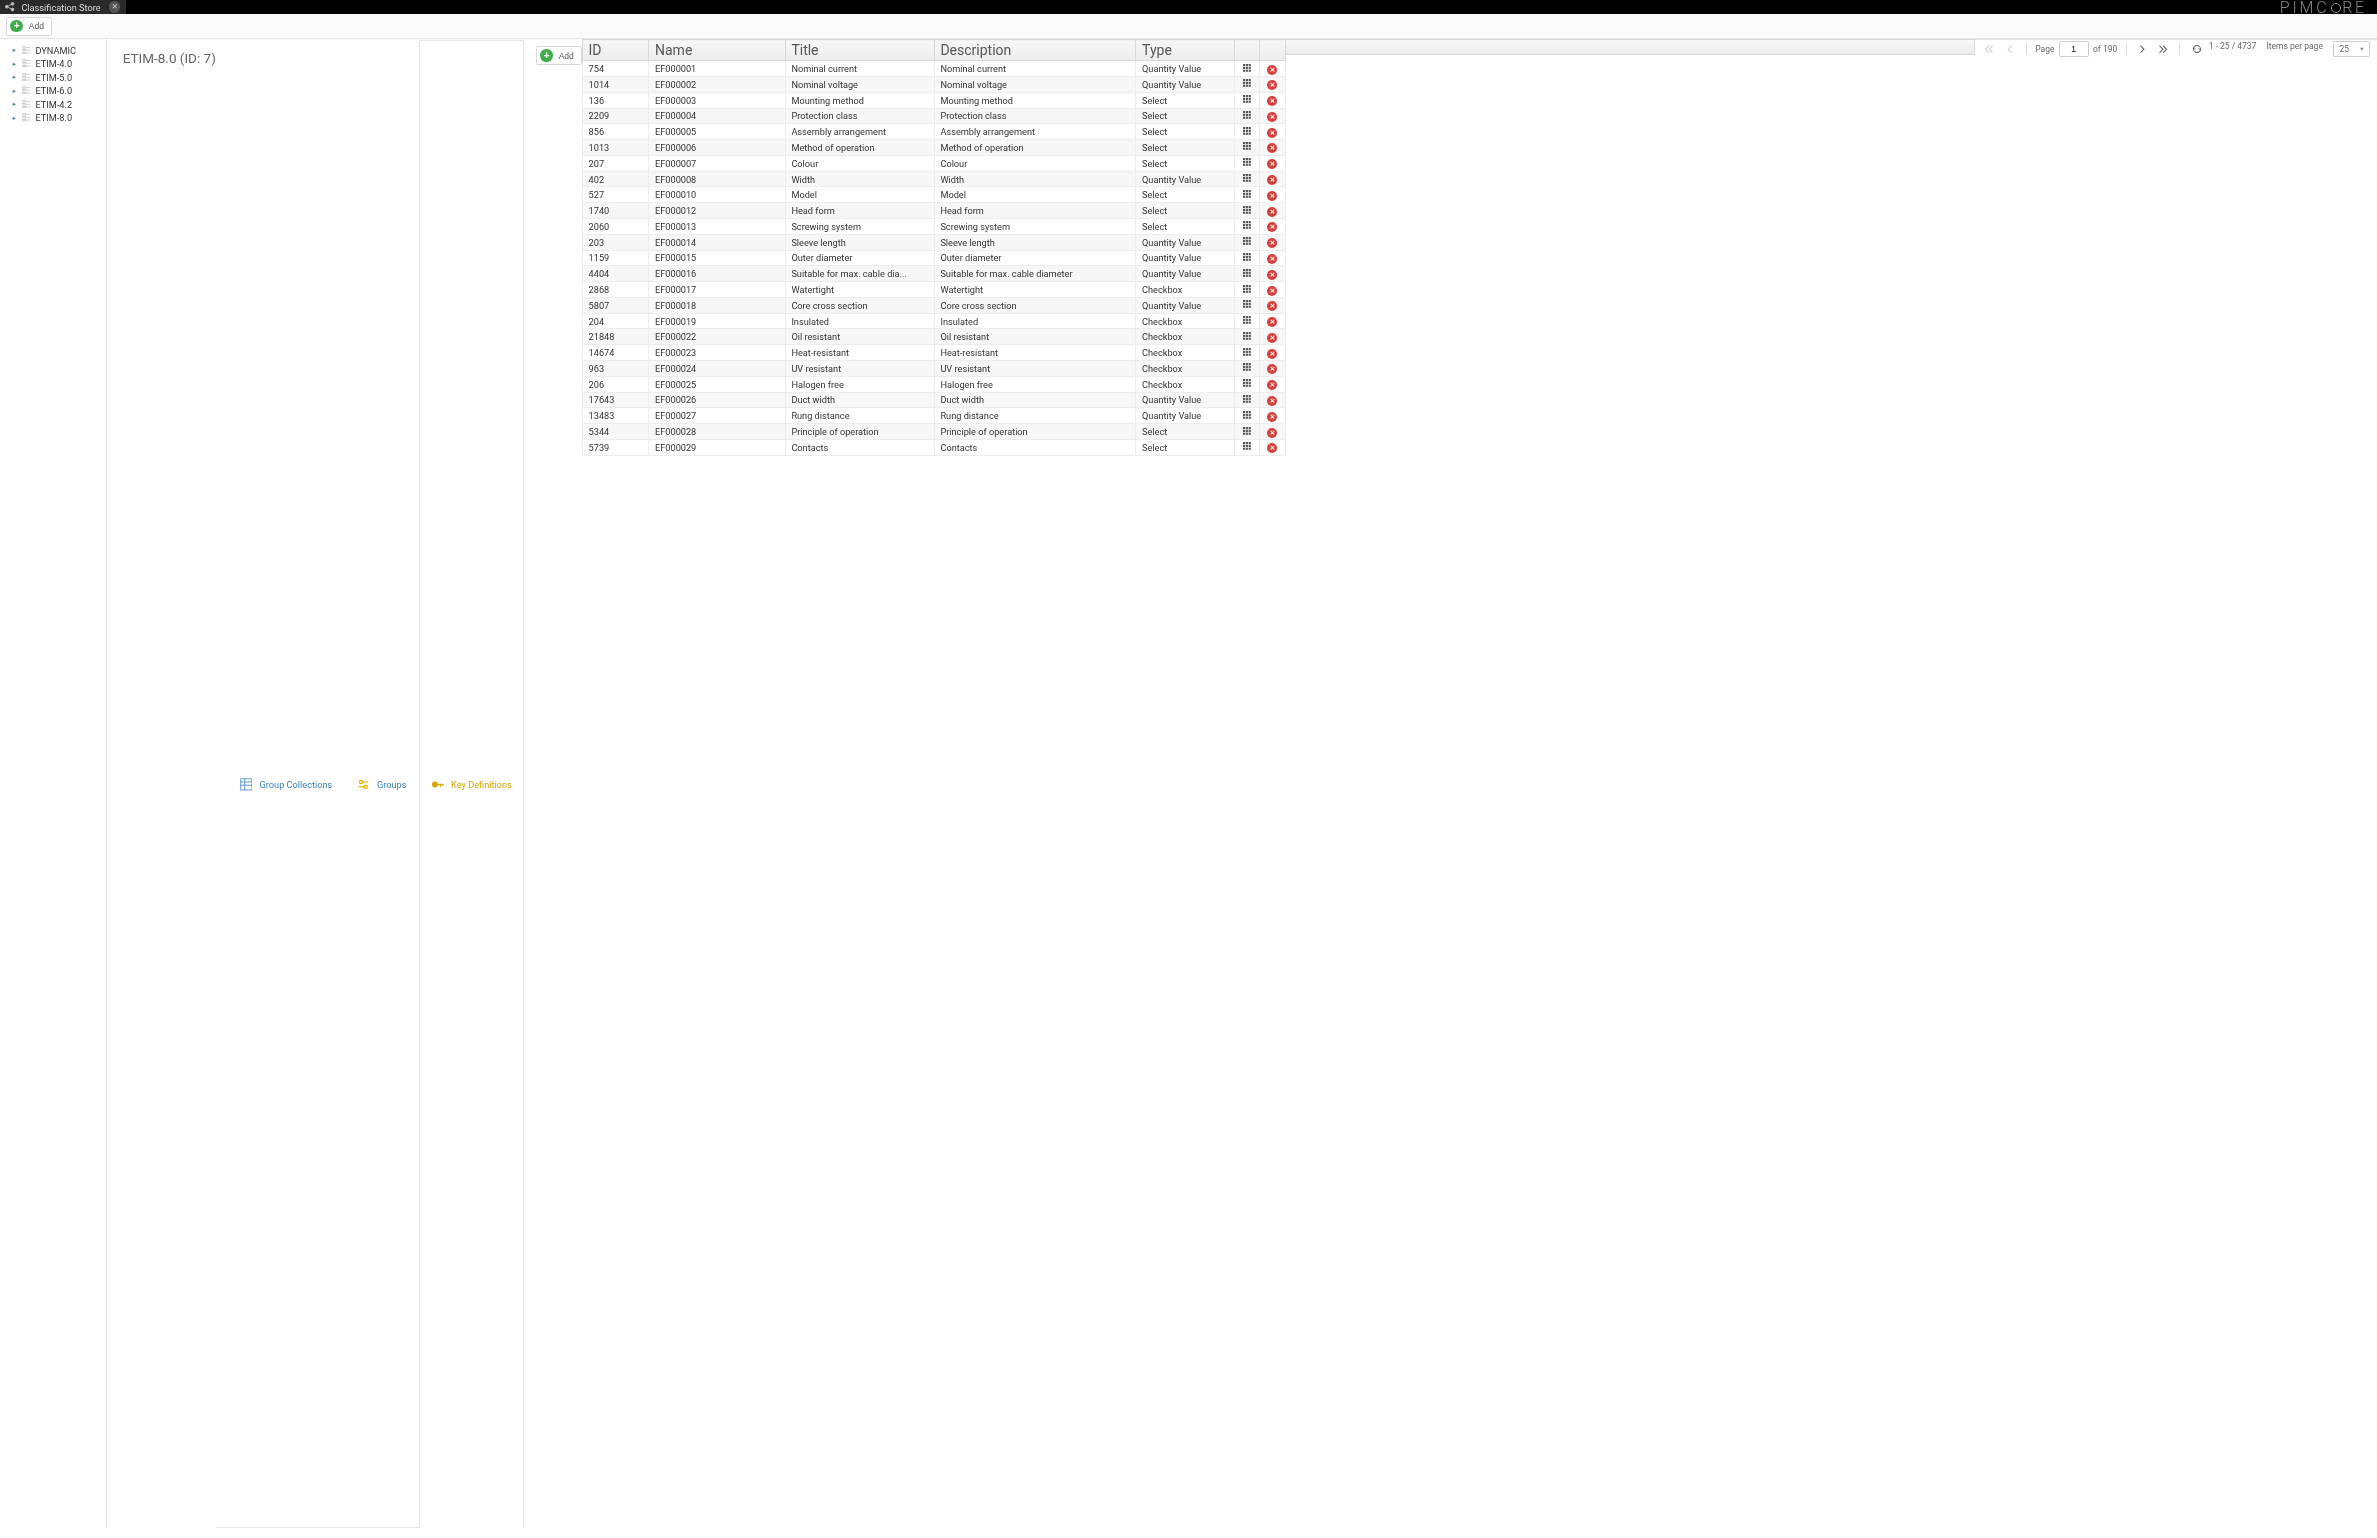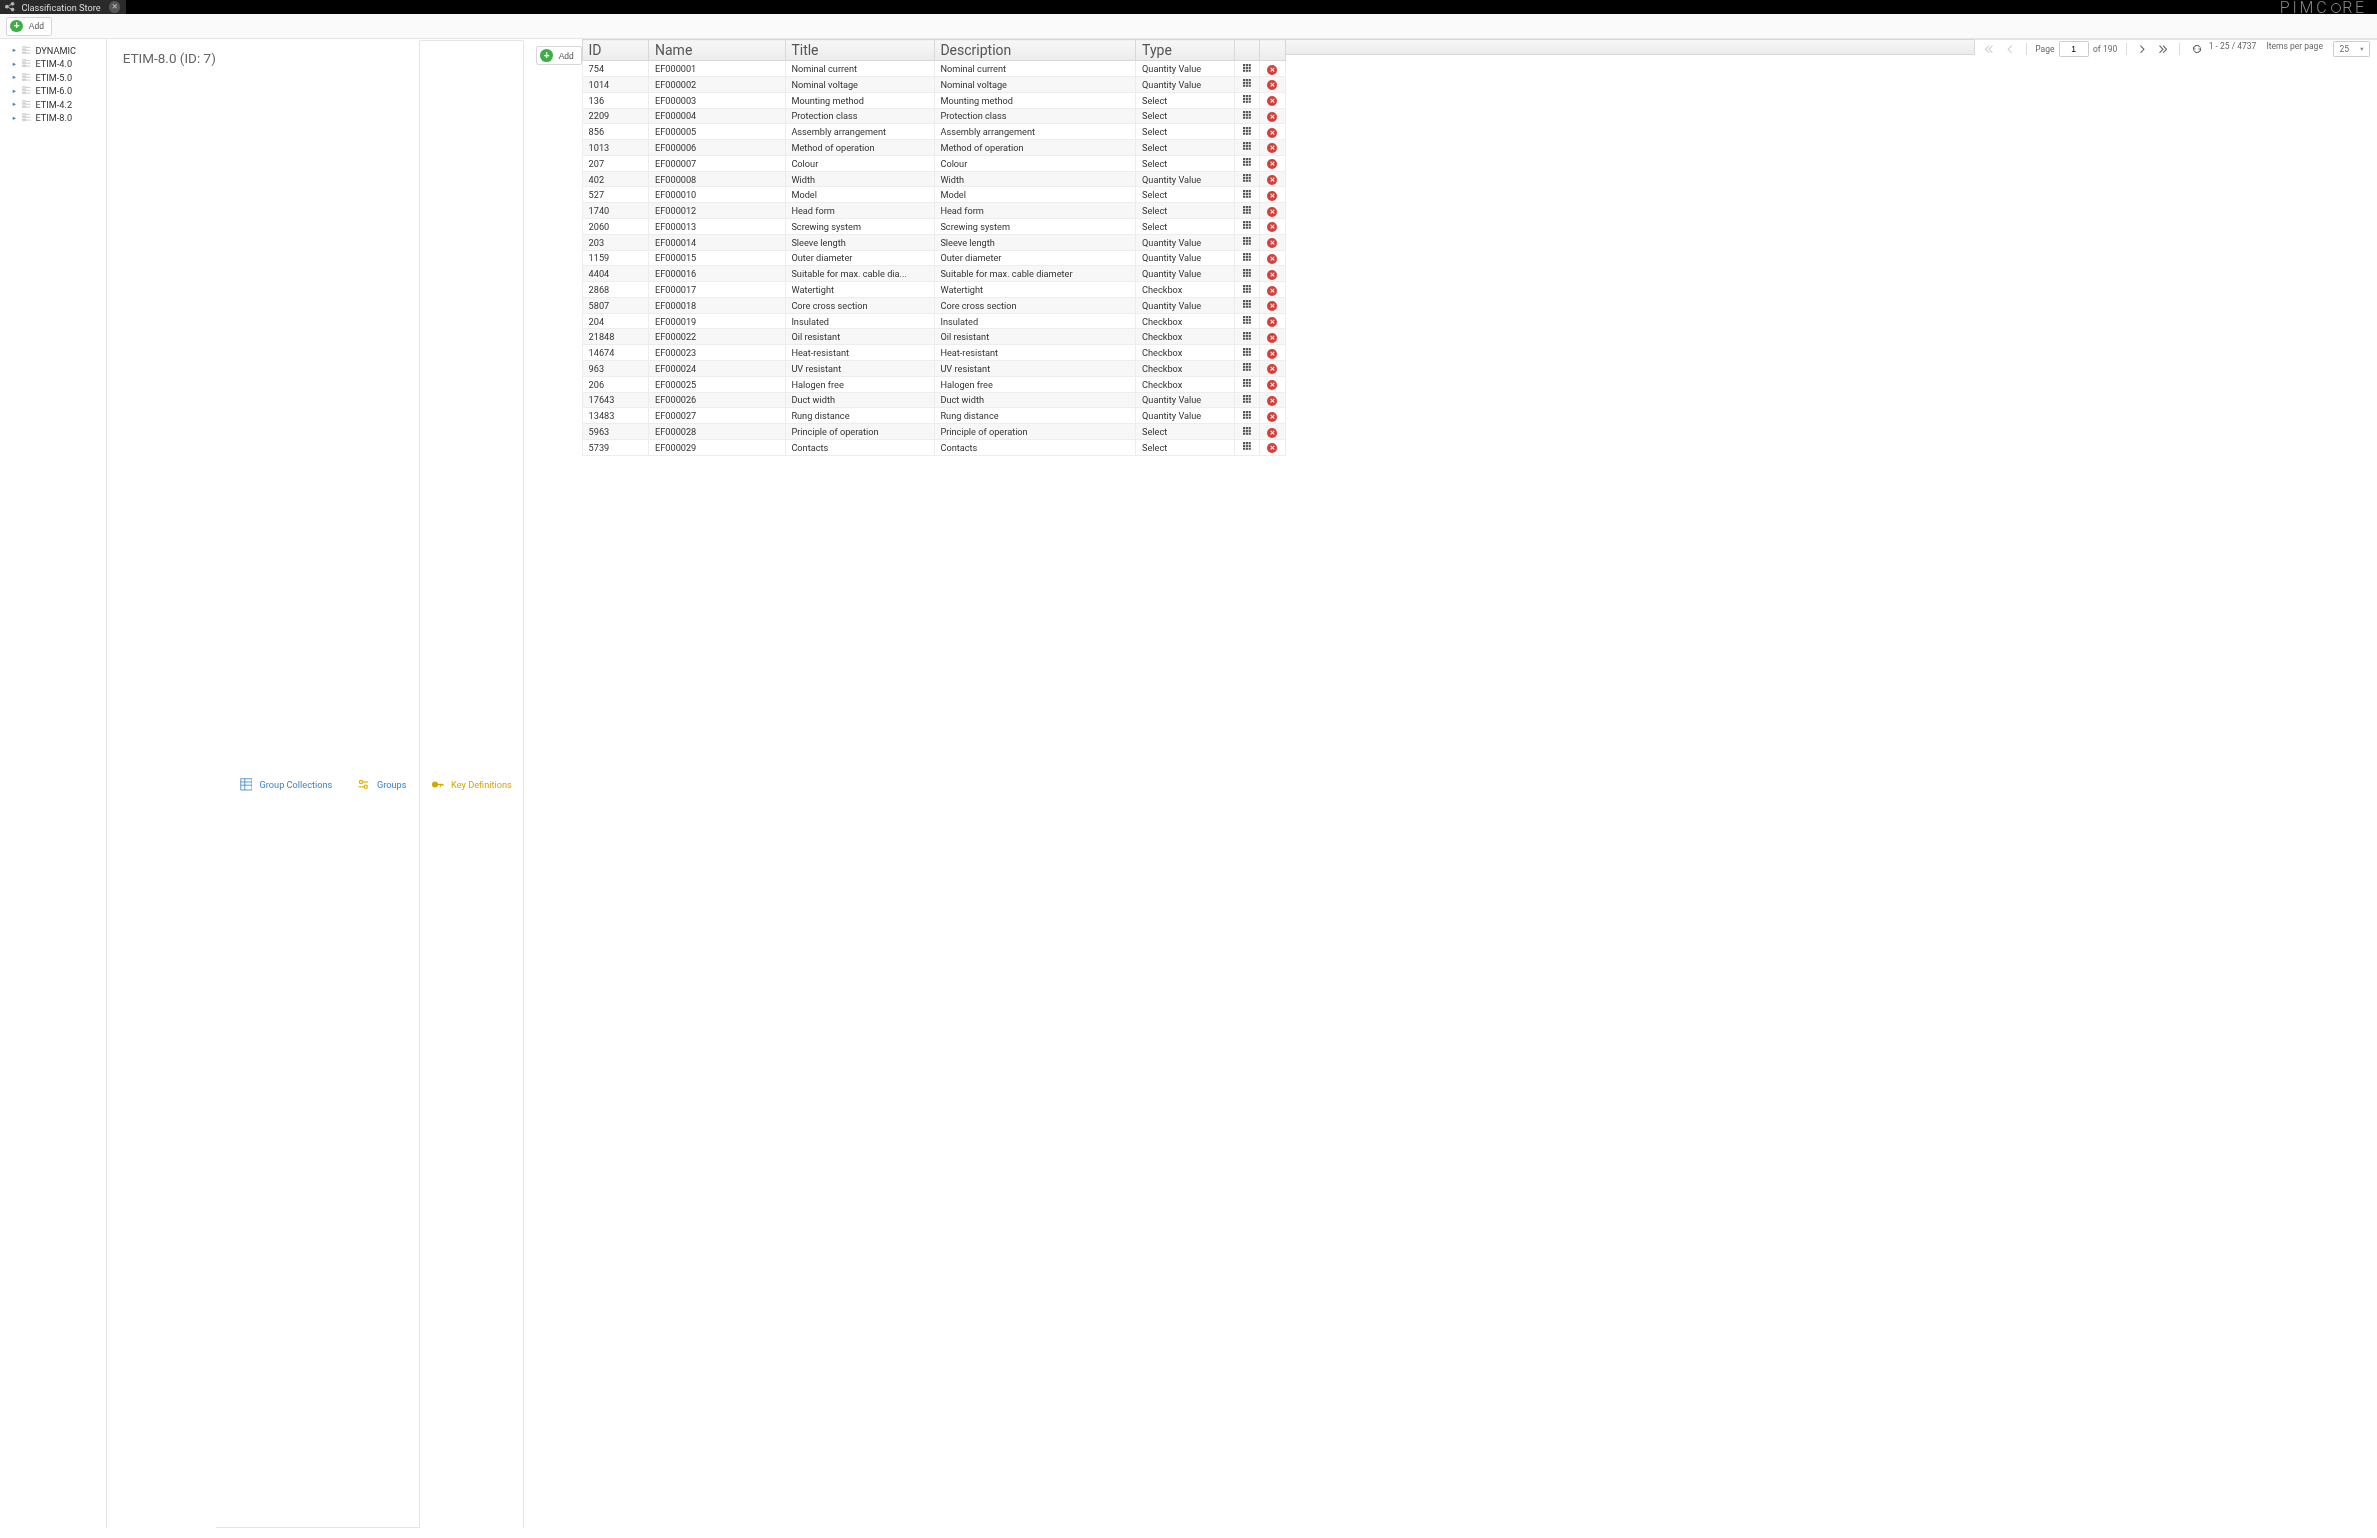--- a/index.html
+++ b/index.html
@@ -678,21 +678,21 @@
                       <rect x="0" y="4" width="3" height="3" fill="#555"></rect>
                       <rect x="4" y="4" width="3" height="3" fill="#555"></rect>
                       <rect x="8" y="4" width="3" height="3" fill="#555"></rect>
                       <rect x="0" y="8" width="3" height="3" fill="#555"></rect>
                       <rect x="4" y="8" width="3" height="3" fill="#555"></rect>
                       <rect x="8" y="8" width="3" height="3" fill="#555"></rect>
                     </svg></span></td>
                 <td class="col-act2 action-cell"><span class="icon-del">✕</span></td>
               </tr>
               <tr>
-                <td class="col-id">5963</td>
+                <td class="col-id">5344</td>
                 <td class="col-name">EF000028</td>
                 <td class="col-title">Principle of operation</td>
                 <td class="col-desc">Principle of operation</td>
                 <td class="col-type">Select</td>
                 <td class="col-act1 action-cell"><span class="icon-qr"><svg width="8.5" height="8.5" viewBox="0 0 12 12">
                       <rect x="0" y="0" width="3" height="3" fill="#555"></rect>
                       <rect x="4" y="0" width="3" height="3" fill="#555"></rect>
                       <rect x="8" y="0" width="3" height="3" fill="#555"></rect>
                       <rect x="0" y="4" width="3" height="3" fill="#555"></rect>
                       <rect x="4" y="4" width="3" height="3" fill="#555"></rect>

